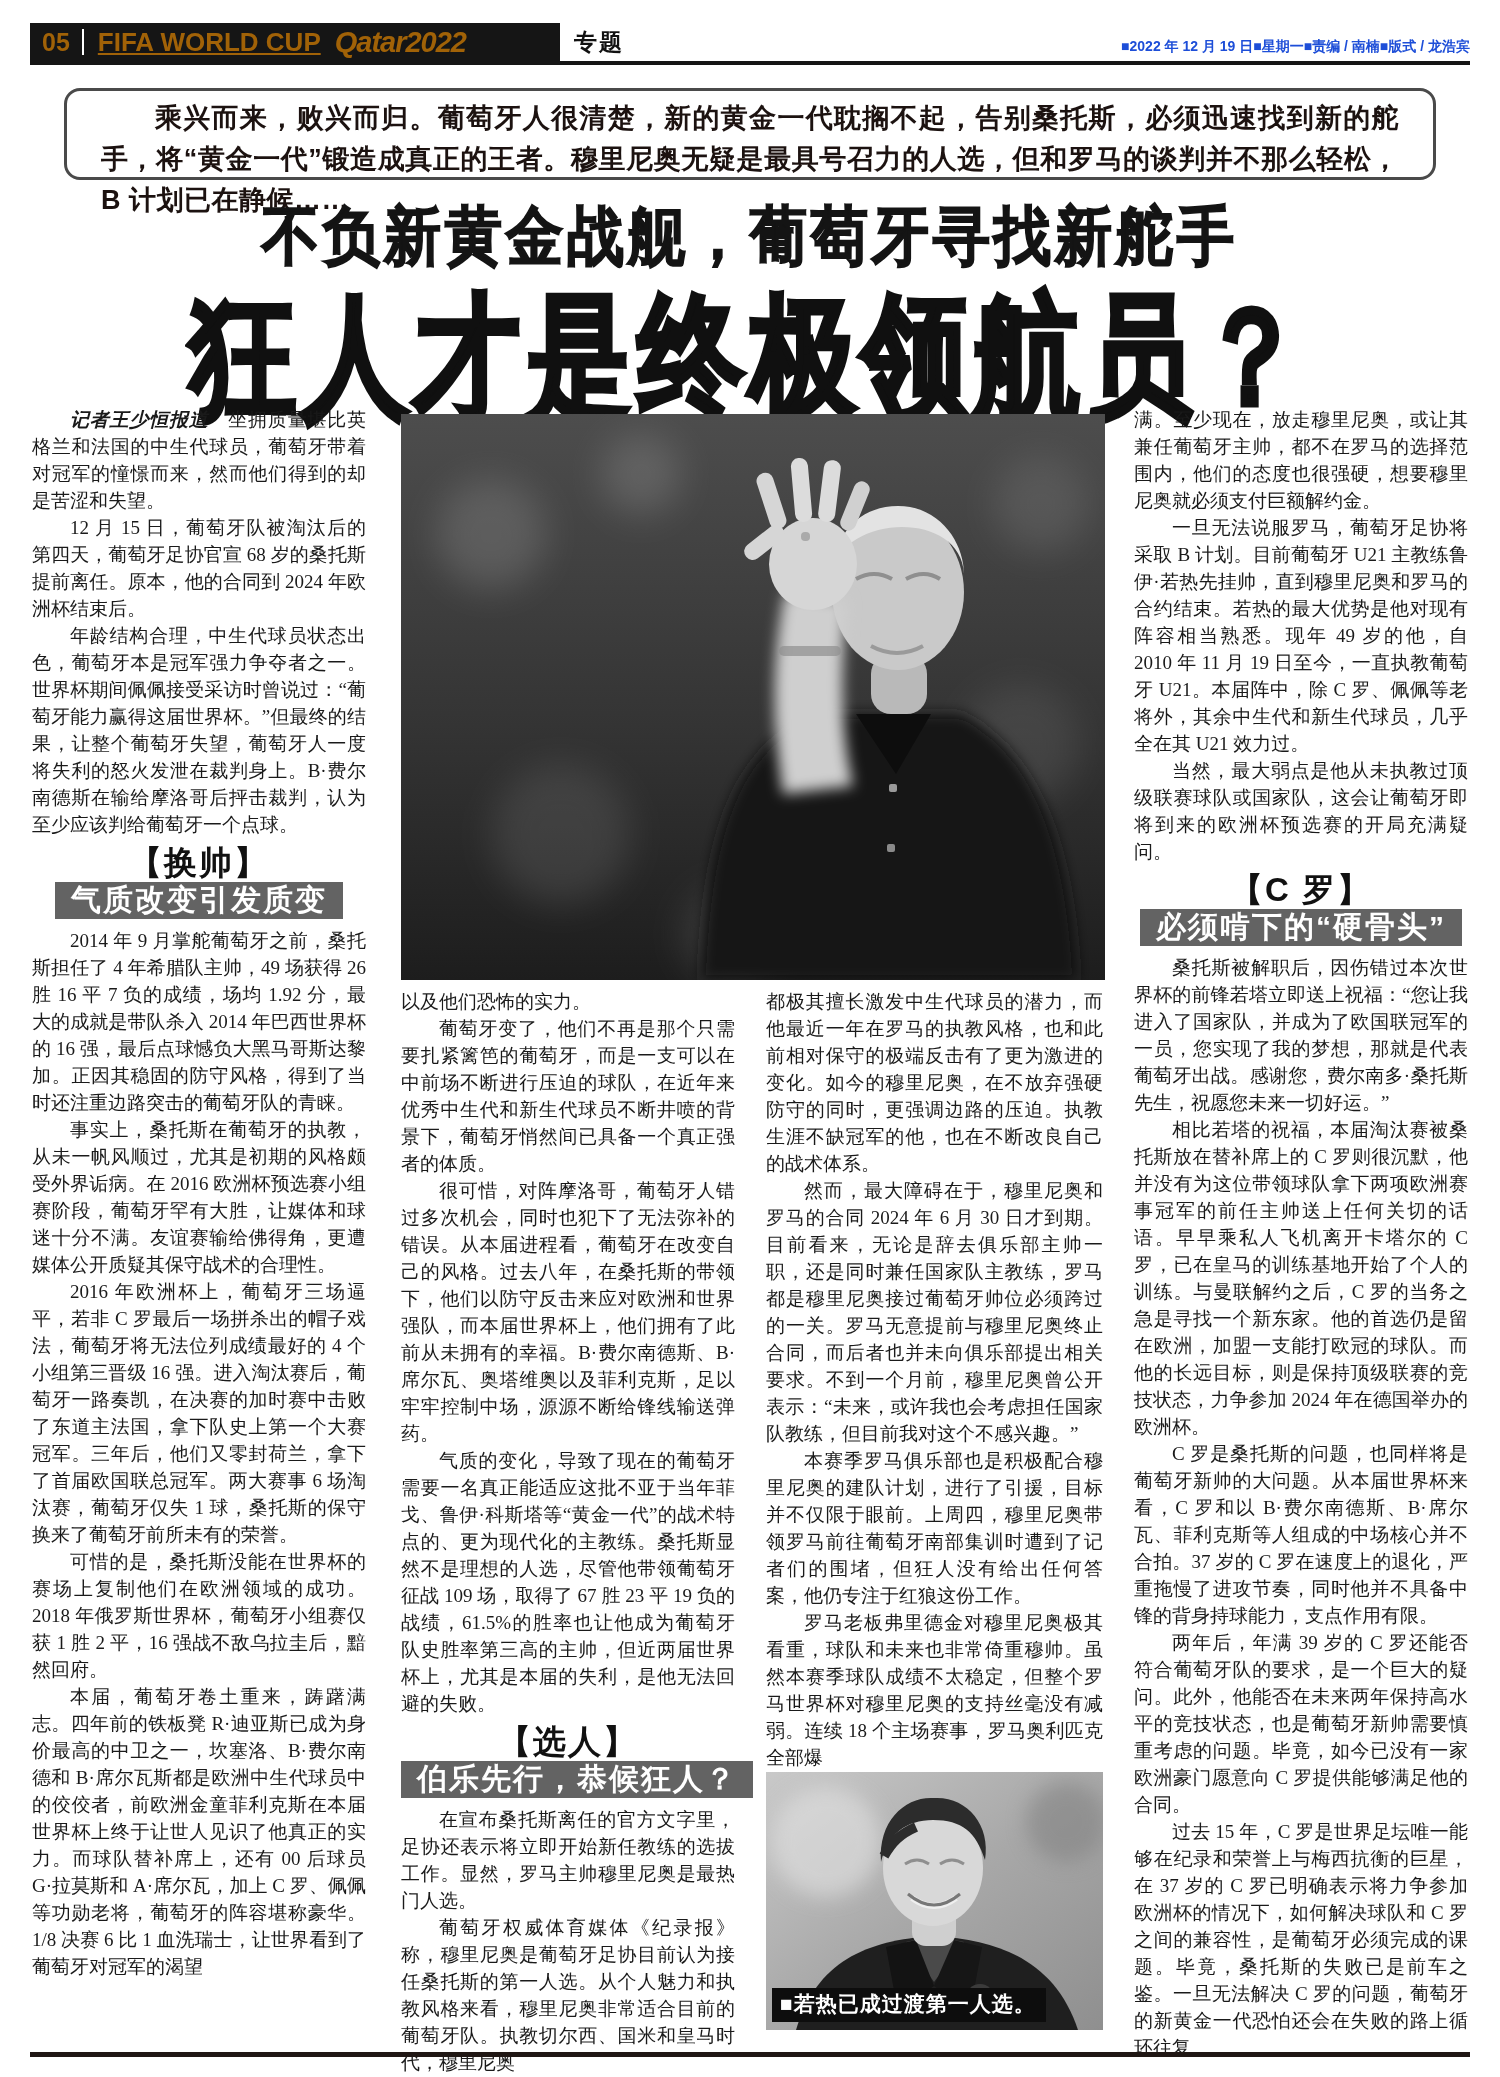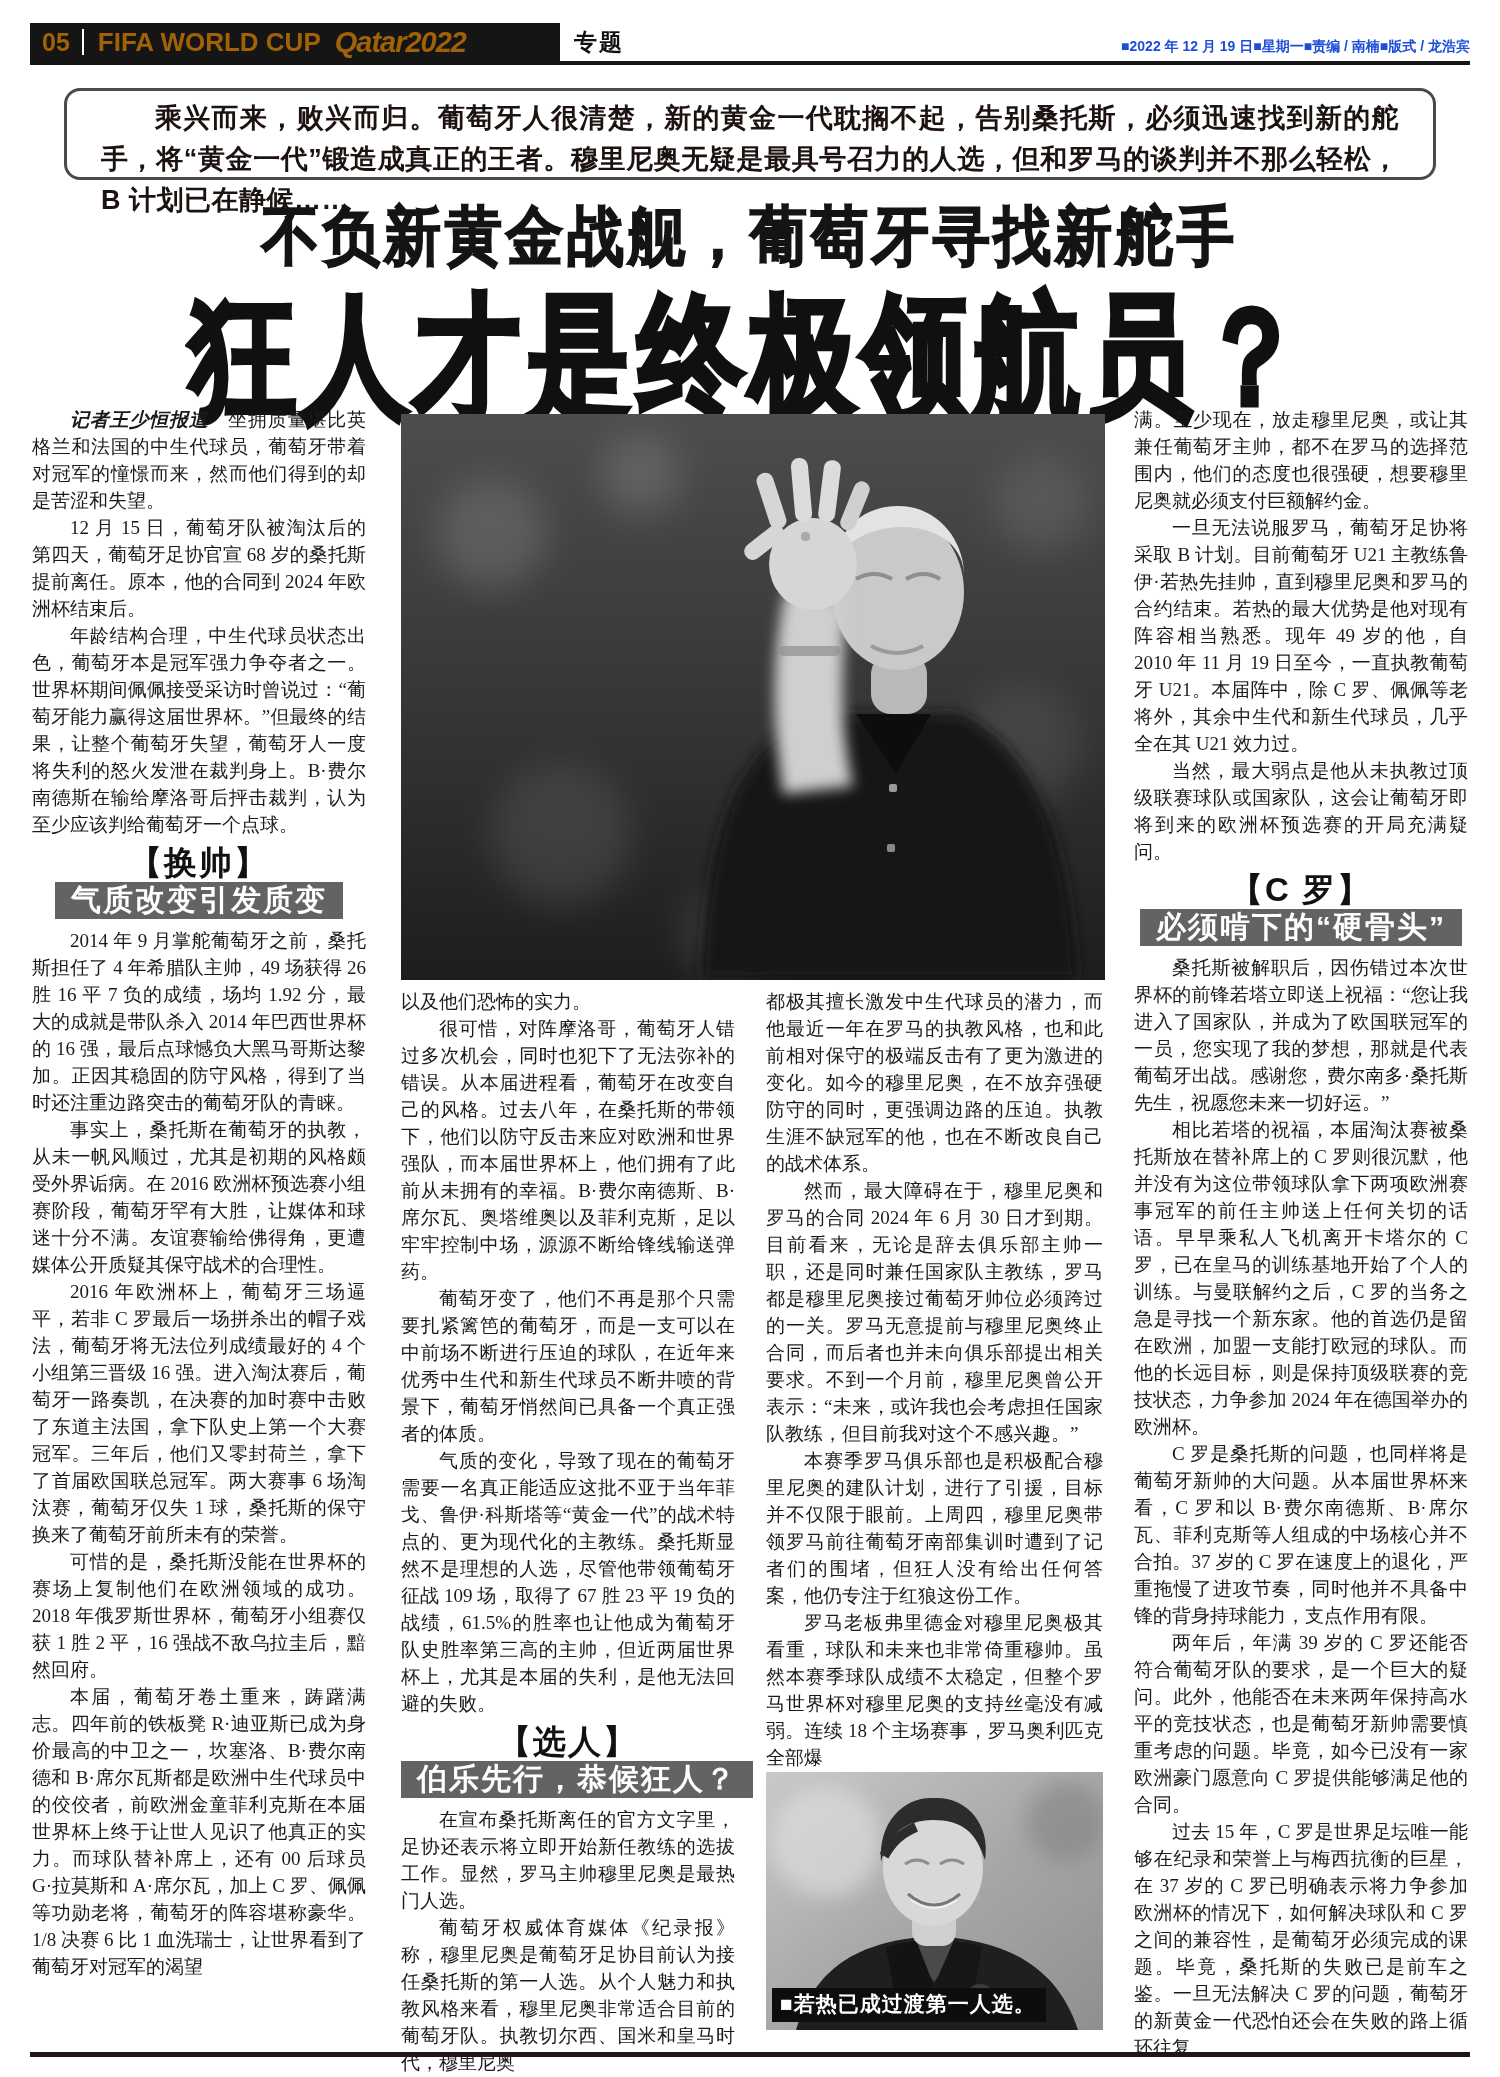--- a/index.html
+++ b/index.html
@@ -6,21 +6,21 @@
   .page{position:relative;width:1500px;height:2077px;background:#fff;margin:0 auto;overflow:hidden;
         font-family:"Liberation Serif","DejaVu Serif",serif;color:#1a1a1a;}
   .sans{font-family:"Liberation Sans","DejaVu Sans",sans-serif;}
 
   
   .masthead{position:absolute;left:30px;top:23px;width:1440px;height:38px;border-bottom:4px solid #151515;
             display:flex;align-items:stretch;}
   .brandbar{background:#151515;color:#a16207;display:flex;align-items:center;padding:0 18px 0 10px;width:530px;box-sizing:border-box;}
   .pagenum{font-family:"Liberation Sans",sans-serif;font-weight:700;font-size:25px;padding:0 12px 0 2px;}
   .vdiv{width:2px;background:#fff;height:70%;margin-right:14px;}
-  .brand{font-family:"Liberation Sans",sans-serif;font-weight:700;font-size:26px;letter-spacing:0px;white-space:nowrap;}
+  .brand{font-family:"Liberation Sans",sans-serif;font-weight:700;font-size:26px;letter-spacing:0px;white-space:nowrap;text-decoration:underline;}
   .qatar{font-family:"Liberation Sans",sans-serif;font-weight:700;font-style:italic;font-size:29px;margin-left:14px;white-space:nowrap;letter-spacing:-1px;}
   .section-tag{font-family:"Liberation Sans",sans-serif;font-weight:900;font-size:23px;color:#111;
                display:flex;align-items:center;padding-left:14px;letter-spacing:2px;}
   .dateinfo{font-family:"Liberation Sans",sans-serif;font-size:14px;font-weight:600;color:#1d4ed8;
             margin-left:auto;align-self:flex-end;padding-bottom:5px;white-space:nowrap;}
 
   
   .introbox{position:absolute;left:64px;top:88px;width:1372px;height:92px;box-sizing:border-box;
             border:3px solid #4a4a4a;border-radius:16px;padding:7px 34px 0 34px;}
   .introbox p{margin:0;text-indent:2em;font-family:"Liberation Sans","DejaVu Sans",sans-serif;
@@ -140,22 +140,22 @@
     <span class="sec-sub">气质改变引发质变</span>
     <p class="para">2014 年 9 月掌舵葡萄牙之前，桑托斯担任了 4 年希腊队主帅，49 场获得 26 胜 16 平 7 负的成绩，场均 1.92 分，最大的成就是带队杀入 2014 年巴西世界杯的 16 强，最后点球憾负大黑马哥斯达黎加。正因其稳固的防守风格，得到了当时还注重边路突击的葡萄牙队的青睐。</p>
     <p class="para">事实上，桑托斯在葡萄牙的执教，从未一帆风顺过，尤其是初期的风格颇受外界诟病。在 2016 欧洲杯预选赛小组赛阶段，葡萄牙罕有大胜，让媒体和球迷十分不满。友谊赛输给佛得角，更遭媒体公开质疑其保守战术的合理性。</p>
     <p class="para">2016 年欧洲杯上，葡萄牙三场逼平，若非 C 罗最后一场拼杀出的帽子戏法，葡萄牙将无法位列成绩最好的 4 个小组第三晋级 16 强。进入淘汰赛后，葡萄牙一路奏凯，在决赛的加时赛中击败了东道主法国，拿下队史上第一个大赛冠军。三年后，他们又零封荷兰，拿下了首届欧国联总冠军。两大赛事 6 场淘汰赛，葡萄牙仅失 1 球，桑托斯的保守换来了葡萄牙前所未有的荣誉。</p>
     <p class="para">可惜的是，桑托斯没能在世界杯的赛场上复制他们在欧洲领域的成功。2018 年俄罗斯世界杯，葡萄牙小组赛仅获 1 胜 2 平，16 强战不敌乌拉圭后，黯然回府。</p>
     <p class="para">本届，葡萄牙卷土重来，踌躇满志。四年前的铁板凳 R·迪亚斯已成为身价最高的中卫之一，坎塞洛、B·费尔南德和 B·席尔瓦斯都是欧洲中生代球员中的佼佼者，前欧洲金童菲利克斯在本届世界杯上终于让世人见识了他真正的实力。而球队替补席上，还有 00 后球员 G·拉莫斯和 A·席尔瓦，加上 C 罗、佩佩等功勋老将，葡萄牙的阵容堪称豪华。1/8 决赛 6 比 1 血洗瑞士，让世界看到了葡萄牙对冠军的渴望</p>
   </div>
 
   <div class="col col2">
     <p class="para cont">以及他们恐怖的实力。</p>
+    <p class="para">葡萄牙变了，他们不再是那个只需要扎紧篱笆的葡萄牙，而是一支可以在中前场不断进行压迫的球队，在近年来优秀中生代和新生代球员不断井喷的背景下，葡萄牙悄然间已具备一个真正强者的体质。</p>
     <p class="para">很可惜，对阵摩洛哥，葡萄牙人错过多次机会，同时也犯下了无法弥补的错误。从本届进程看，葡萄牙在改变自己的风格。过去八年，在桑托斯的带领下，他们以防守反击来应对欧洲和世界强队，而本届世界杯上，他们拥有了此前从未拥有的幸福。B·费尔南德斯、B·席尔瓦、奥塔维奥以及菲利克斯，足以牢牢控制中场，源源不断给锋线输送弹药。</p>
-    <p class="para">葡萄牙变了，他们不再是那个只需要扎紧篱笆的葡萄牙，而是一支可以在中前场不断进行压迫的球队，在近年来优秀中生代和新生代球员不断井喷的背景下，葡萄牙悄然间已具备一个真正强者的体质。</p>
     <p class="para">气质的变化，导致了现在的葡萄牙需要一名真正能适应这批不亚于当年菲戈、鲁伊·科斯塔等“黄金一代”的战术特点的、更为现代化的主教练。桑托斯显然不是理想的人选，尽管他带领葡萄牙征战 109 场，取得了 67 胜 23 平 19 负的战绩，61.5%的胜率也让他成为葡萄牙队史胜率第三高的主帅，但近两届世界杯上，尤其是本届的失利，是他无法回避的失败。</p>
     <p class="sec-label sans">【选人】</p>
     <span class="sec-sub">伯乐先行，恭候狂人？</span>
     <p class="para">在宣布桑托斯离任的官方文字里，足协还表示将立即开始新任教练的选拔工作。显然，罗马主帅穆里尼奥是最热门人选。</p>
     <p class="para">葡萄牙权威体育媒体《纪录报》称，穆里尼奥是葡萄牙足协目前认为接任桑托斯的第一人选。从个人魅力和执教风格来看，穆里尼奥非常适合目前的葡萄牙队。执教切尔西、国米和皇马时代，穆里尼奥</p>
   </div>
 
   <div class="col col3">
     <p class="para cont">都极其擅长激发中生代球员的潜力，而他最近一年在罗马的执教风格，也和此前相对保守的极端反击有了更为激进的变化。如今的穆里尼奥，在不放弃强硬防守的同时，更强调边路的压迫。执教生涯不缺冠军的他，也在不断改良自己的战术体系。</p>
     <p class="para">然而，最大障碍在于，穆里尼奥和罗马的合同 2024 年 6 月 30 日才到期。目前看来，无论是辞去俱乐部主帅一职，还是同时兼任国家队主教练，罗马都是穆里尼奥接过葡萄牙帅位必须跨过的一关。罗马无意提前与穆里尼奥终止合同，而后者也并未向俱乐部提出相关要求。不到一个月前，穆里尼奥曾公开表示：“未来，或许我也会考虑担任国家队教练，但目前我对这个不感兴趣。”</p>

